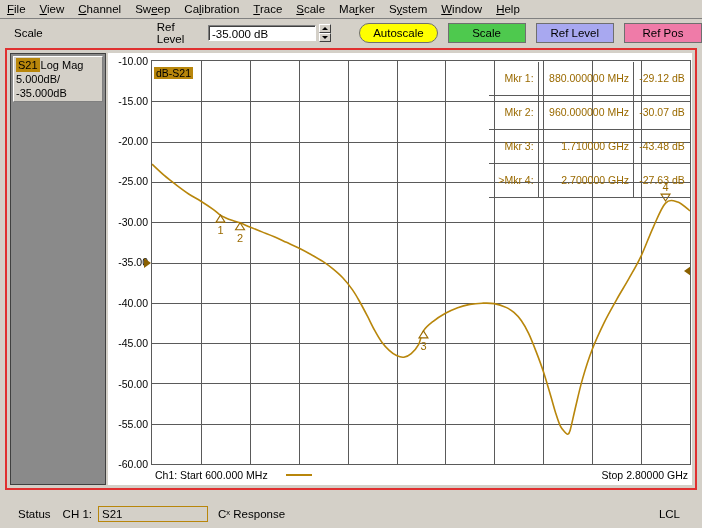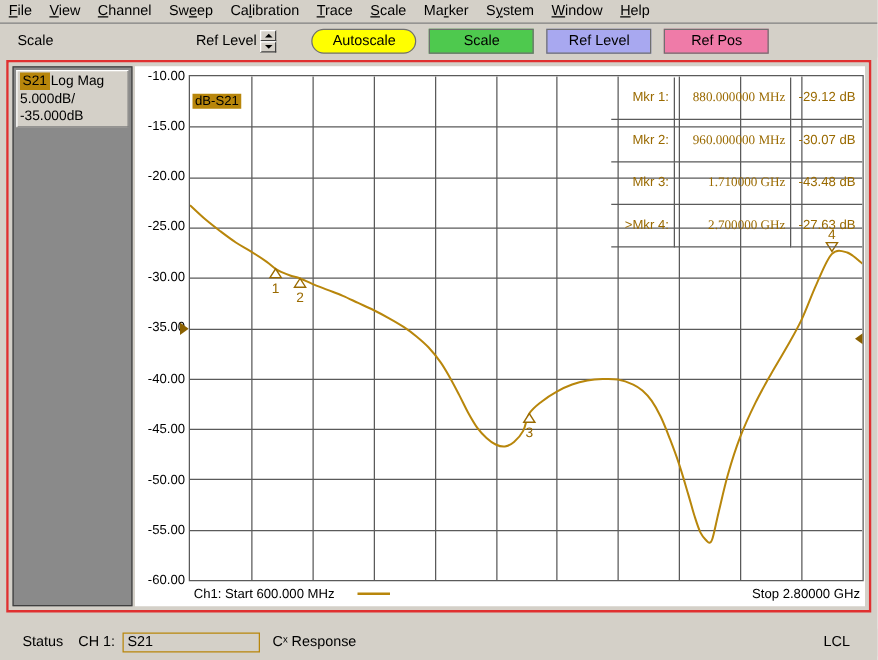--- a/index.html
+++ b/index.html
@@ -111,21 +111,21 @@
   }
   .plot{
     position:absolute;left:43px;top:7px;width:540px;height:405px;
     border:1px solid #5a5a5a;
     box-sizing:border-box;
     background:#fff;
     overflow:hidden;
   }
   .plot svg{position:absolute;left:0;top:0;}
   .dbs21{
-    position:absolute;left:2px;top:14px;
+    position:absolute;left:2px;top:6px;
     background:#b8860b;color:#000;font-size:10.5px;padding:0 2px;
     line-height:12px;
   }
   .ref-marker-left{
     position:absolute;left:36px;top:205px;width:0;height:0;
     border-top:5px solid transparent;border-bottom:5px solid transparent;
     border-left:7px solid #8a6000;
   }
   .ref-marker-right{
     position:absolute;right:-1px;top:205px;width:0;height:0;
@@ -138,21 +138,21 @@
     position:absolute;left:337px;top:1px;
     font-size:10.5px;color:#9a6a00;
     border-collapse:collapse;
   }
   .mkr-table td{
     padding:8px 4px;height:17px;line-height:17px;white-space:nowrap;
     border:1px solid #5a5a5a;border-top:none;
   }
   .mkr-table tr:first-child td{border-top:none;}
   .mkr-table td.c1{text-align:right;width:58px;border-left:none;}
-  .mkr-table td.c2{text-align:right;width:108px;font-family:Liberation Serif, serif;}
+  .mkr-table td.c2{text-align:right;width:108px;}
   .mkr-table td.c3{text-align:center;width:56px;border-right:none;}
   .mkr-sep td{border-top:1px solid #5a5a5a;}
 
   
   .stim{
     position:absolute;left:43px;top:413px;width:541px;height:17px;
     font-size:10.5px;display:flex;align-items:center;
   }
   .stim-start{margin-left:4px;white-space:nowrap;}
   .stim-dash{
@@ -191,20 +191,21 @@
     <div class="menu-item"><u>S</u>cale</div>
     <div class="menu-item">Ma<u>r</u>ker</div>
     <div class="menu-item">S<u>y</u>stem</div>
     <div class="menu-item"><u>W</u>indow</div>
     <div class="menu-item"><u>H</u>elp</div>
   </div>
 
   <div class="toolbar">
     <div class="tb-label">Scale</div>
     <div class="tb-reflabel">Ref Level</div>
+    <div class="tb-input" placeholder="-35.000 dB">-35.000 dB</div>
     <div class="spinner">
       <div class="spin-btn">
           <span class="arrow-up"></span>
         </div>
       <div class="spin-btn">
           <span class="arrow-dn"></span>
         </div>
     </div>
     <div class="tb-btn btn-autoscale" style="background:#ffff00">Autoscale</div>
     <div class="tb-btn btn-scale" style="background:#4ec94e">Scale</div>

